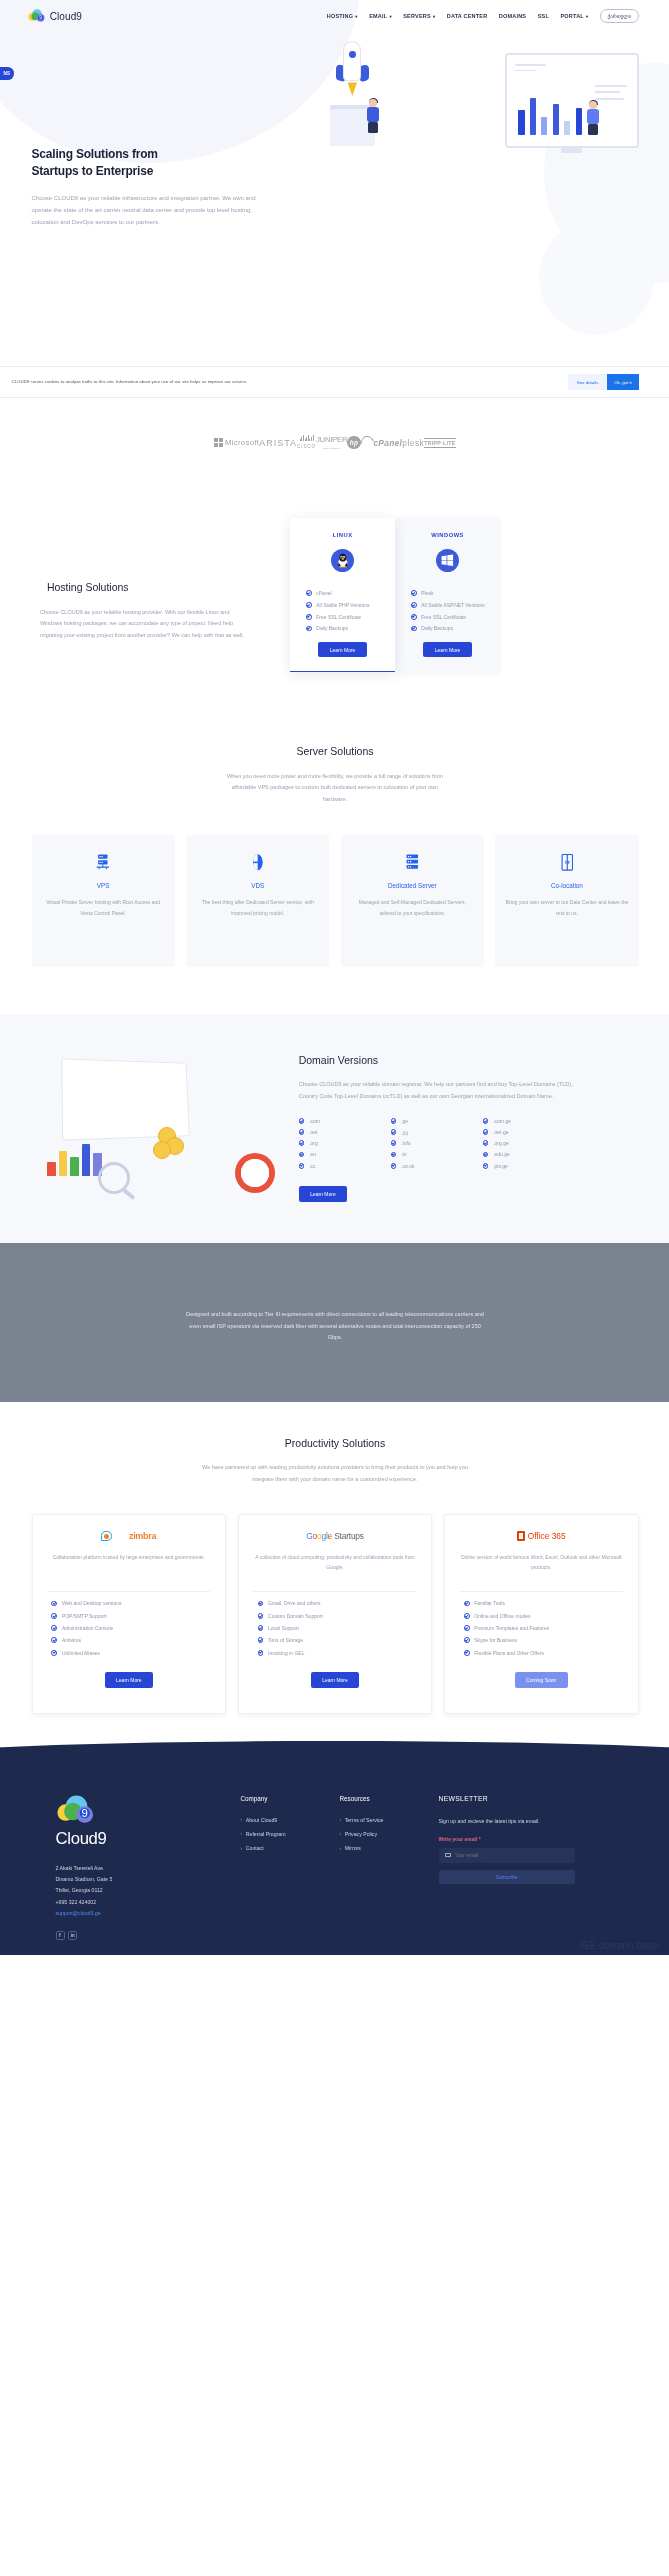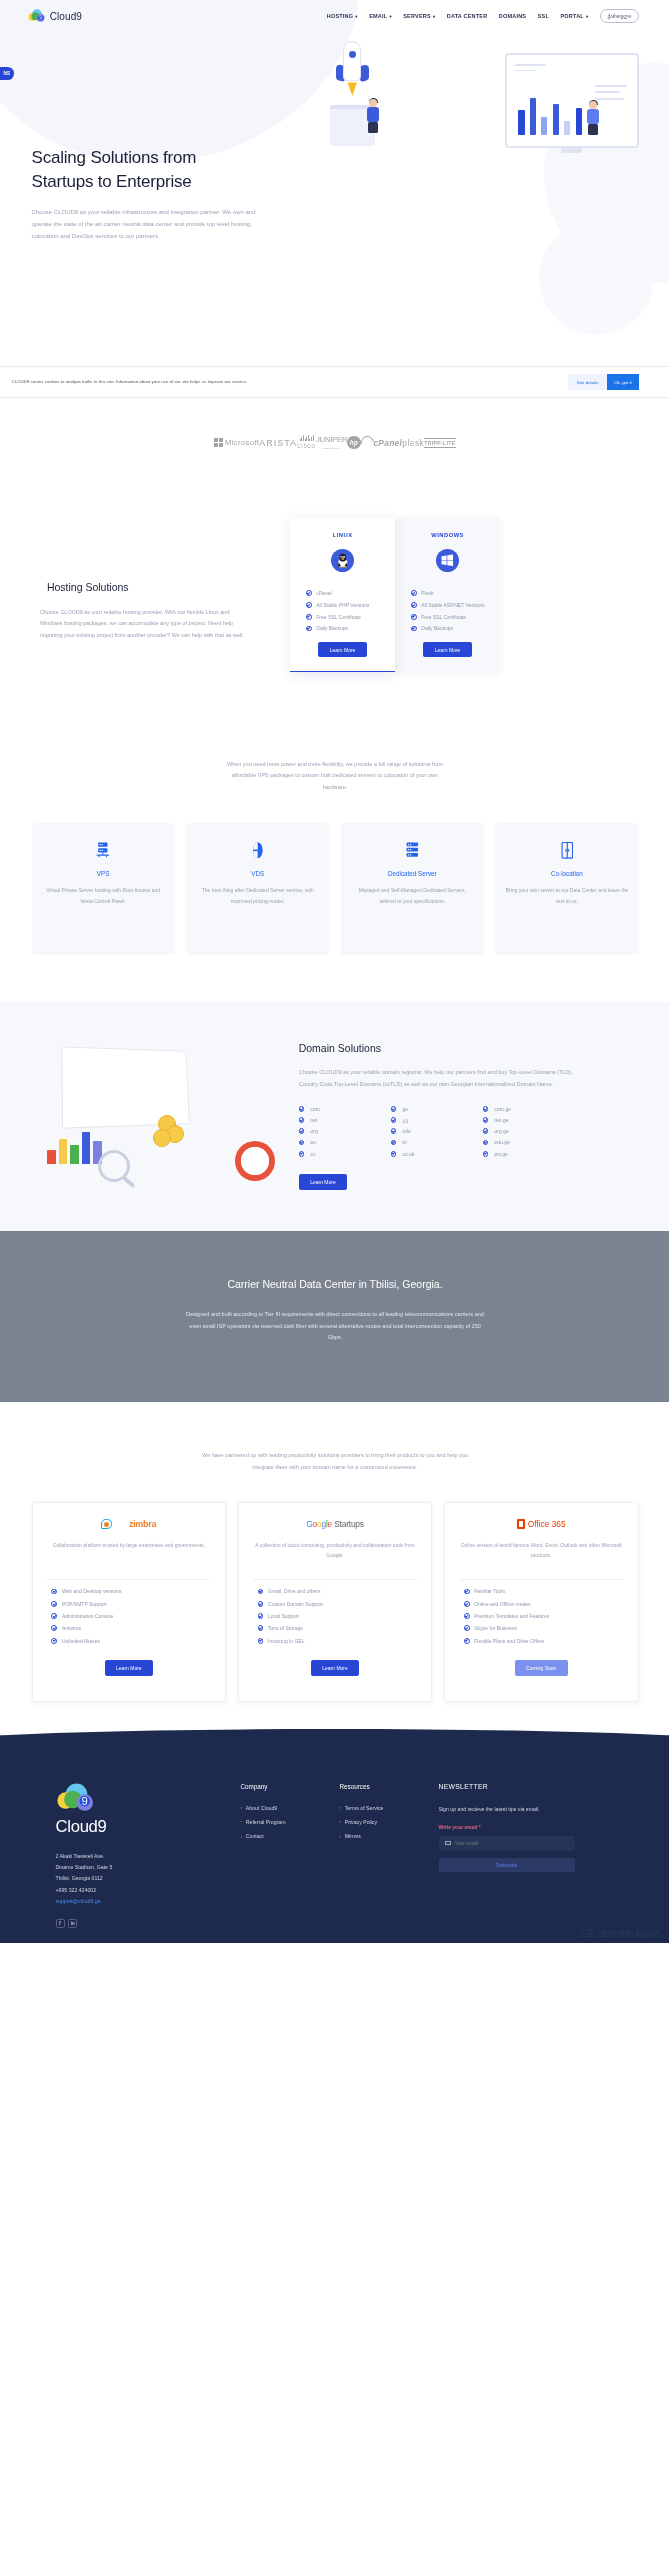--- a/index.html
+++ b/index.html
@@ -102,23 +102,23 @@
   }
 
   
   .hero-inner {
     position: relative; z-index: 10;
     width: 607px; margin: 0 auto;
     display: flex;
   }
   .hero-left { width: 293px; padding-top: 114px; }
   .hero-title {
-    font-size: 17px;
+    font-size: 12px;
     line-height: 1.42;
-    font-weight: 400;
+    font-weight: 700;
     color: #1b2038;
     letter-spacing: -0.2px;
   }
   .hero-sub {
     margin-top: 11.5px;
     font-size: 6px;
     line-height: 2.05;
     color: #9aa1b4;
     max-width: 246px;
   }
@@ -615,20 +615,21 @@
               </li>
           </ul>
           <button class="btn-primary">Learn More</button>
         </div>
       </div>
     </div>
   </section>
 
   <section class="servers">
     <div class="container">
+      <h2 class="section-title">Server Solutions</h2>
       <p class="section-sub">When you need more power and more flexibility, we provide a full range of solutions from affordable VPS packages to custom built dedicated servers to colocation of your own hardware.</p>
 
       <div class="server-cards">
         <div class="server-card">
           <div class="sc-icon">
             <svg width="13.6" height="15.7" viewBox="0 0 26 30" fill="#2463eb">
               <rect x="4" y="1" width="18" height="8" rx="1.6"></rect>
               <rect x="6.5" y="4" width="2.4" height="2.4" rx=".5" fill="#fff"></rect>
               <rect x="10.5" y="4" width="2.4" height="2.4" rx=".5" fill="#fff"></rect>
               <rect x="4" y="12" width="18" height="8" rx="1.6"></rect>
@@ -707,21 +708,21 @@
         <span class="coin" style="left:121px;top:92px"></span>
         <div class="target">
           <i style="width:28px;height:28px;background:#fff">
               <i style="display:block;width:28px;height:28px;border-radius:50%;background:#fff"></i>
             </i>
         </div>
         <div class="magnify"></div>
       </div>
 
       <div class="dom-right">
-        <h2>Domain Solutions</h2>
+        <h2>Domain Versions</h2>
         <p>Choose CLOUD9 as your reliable domain registrar. We help our partners find and buy Top-Level Domains (TLD), Country Code Top-Level Domains (ccTLD) as well as our own Georgian Internationalized Domain Name.</p>
 
         <div class="tld-grid">
           <ul class="tld-col">
             <li>
                 <span class="check"></span>
                 <span>.com</span>
               </li>
             <li>
                 <span class="check"></span>
@@ -786,27 +787,27 @@
           </ul>
         </div>
 
         <button class="btn-primary" style="margin:12.6px 0 0">Learn More</button>
       </div>
     </div>
   </section>
 
   <section class="datacenter">
     <div class="container">
-      <h2 class="dc-title">Carrier Neutral Data Center in Tbilisi, Georgia.</h2>
       <p class="dc-sub">Designed and built according to Tier III requirements with direct connections to all leading telecommunications carriers and even small ISP operators via reserved dark fiber with several alternative routes and total interconnection capacity of 250 Gbps.</p>
     </div>
   </section>
 
   <section class="productivity">
     <div class="container">
+      <h2 class="section-title">Productivity Solutions</h2>
       <p class="section-sub" style="max-width:272px">We have partnered up with leading productivity solutions providers to bring their products to you and help you integrate them with your domain name for a customized experience.</p>
 
       <div class="prod-cards">
 
         <div class="prod-card">
           <div class="prod-logo">
             <span class="zimbra">
               <span class="zimbra-bubble"></span>
               <span class="zimbra-txt">zimbra</span>
             </span>

